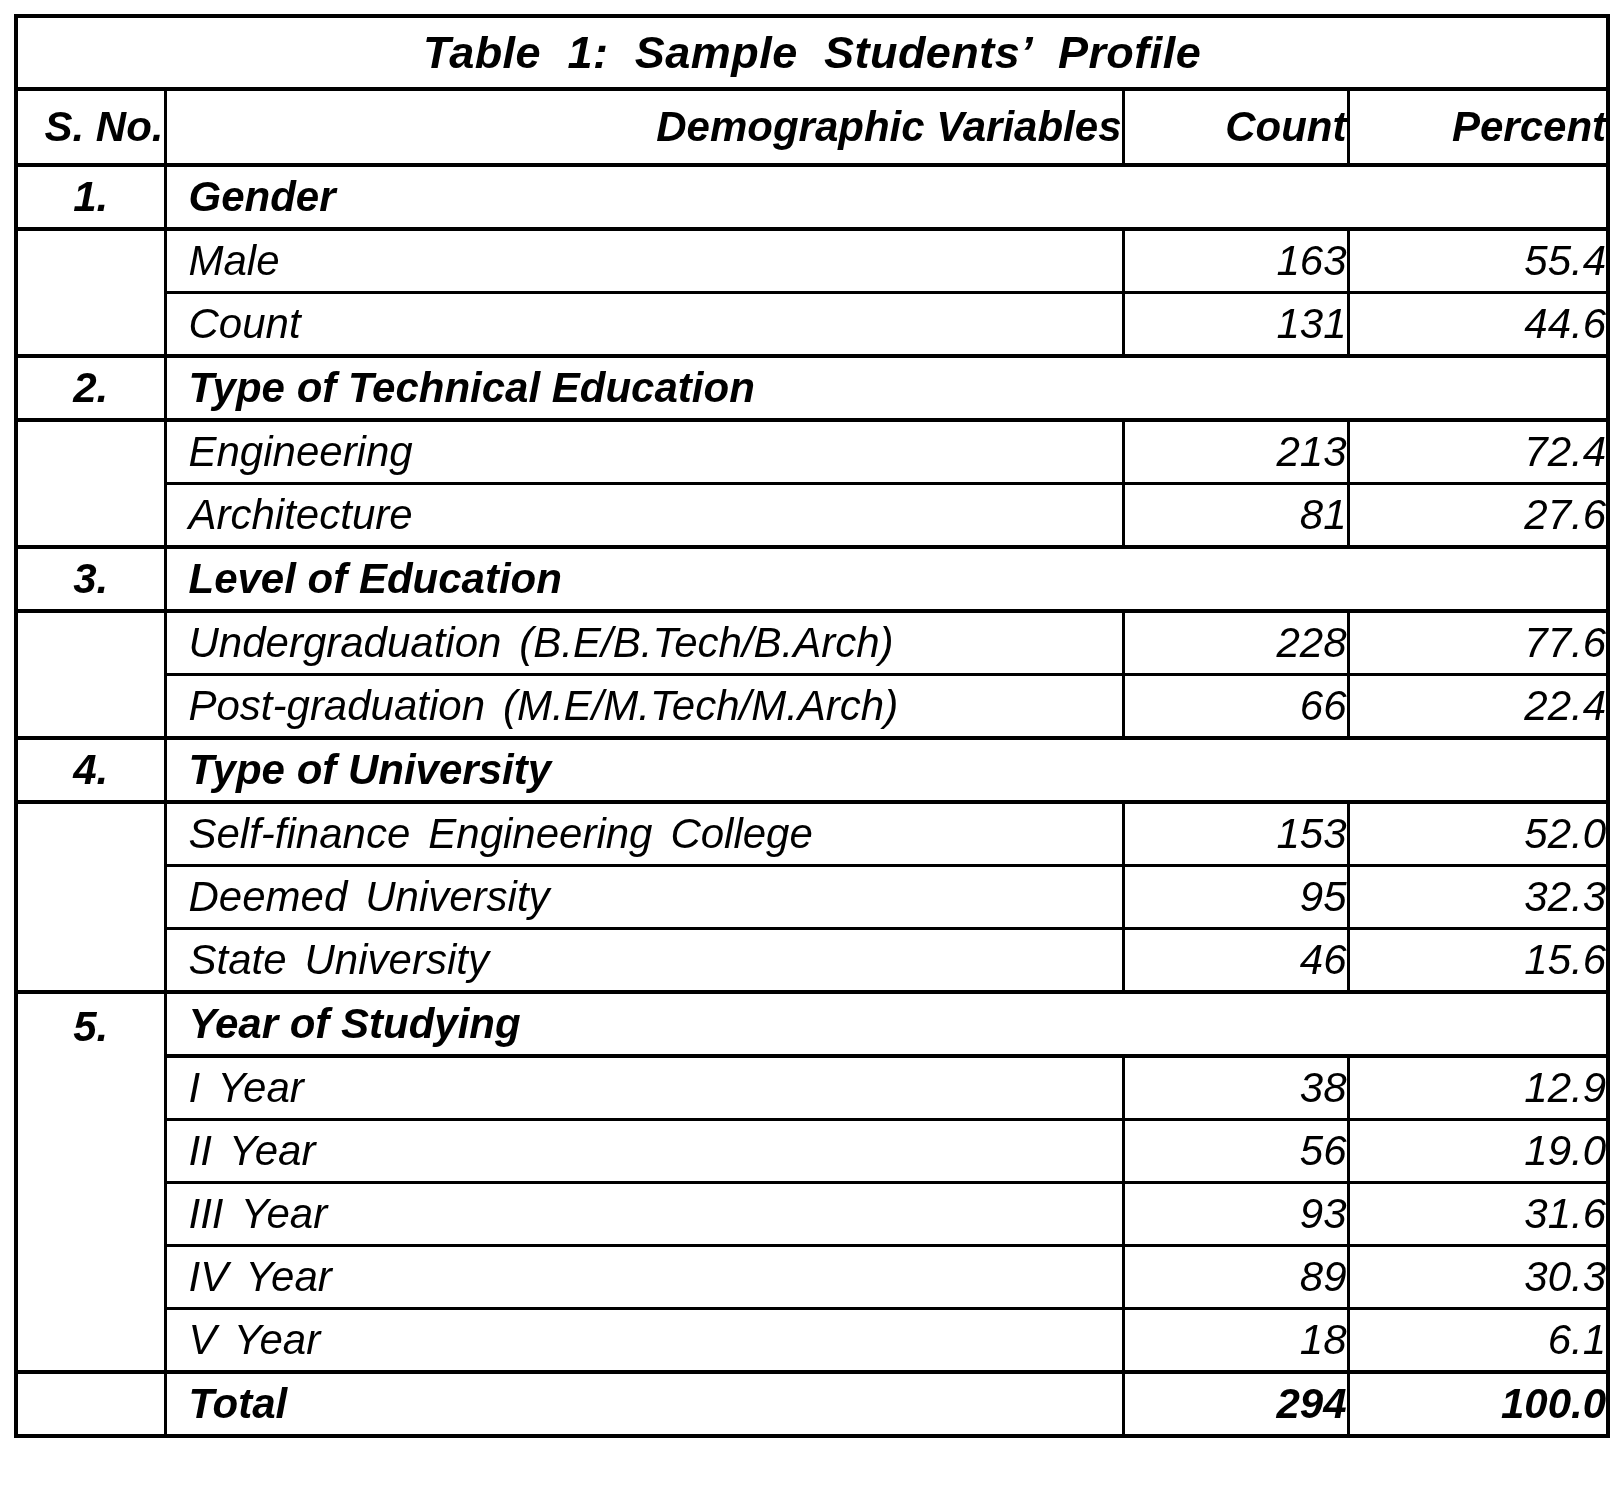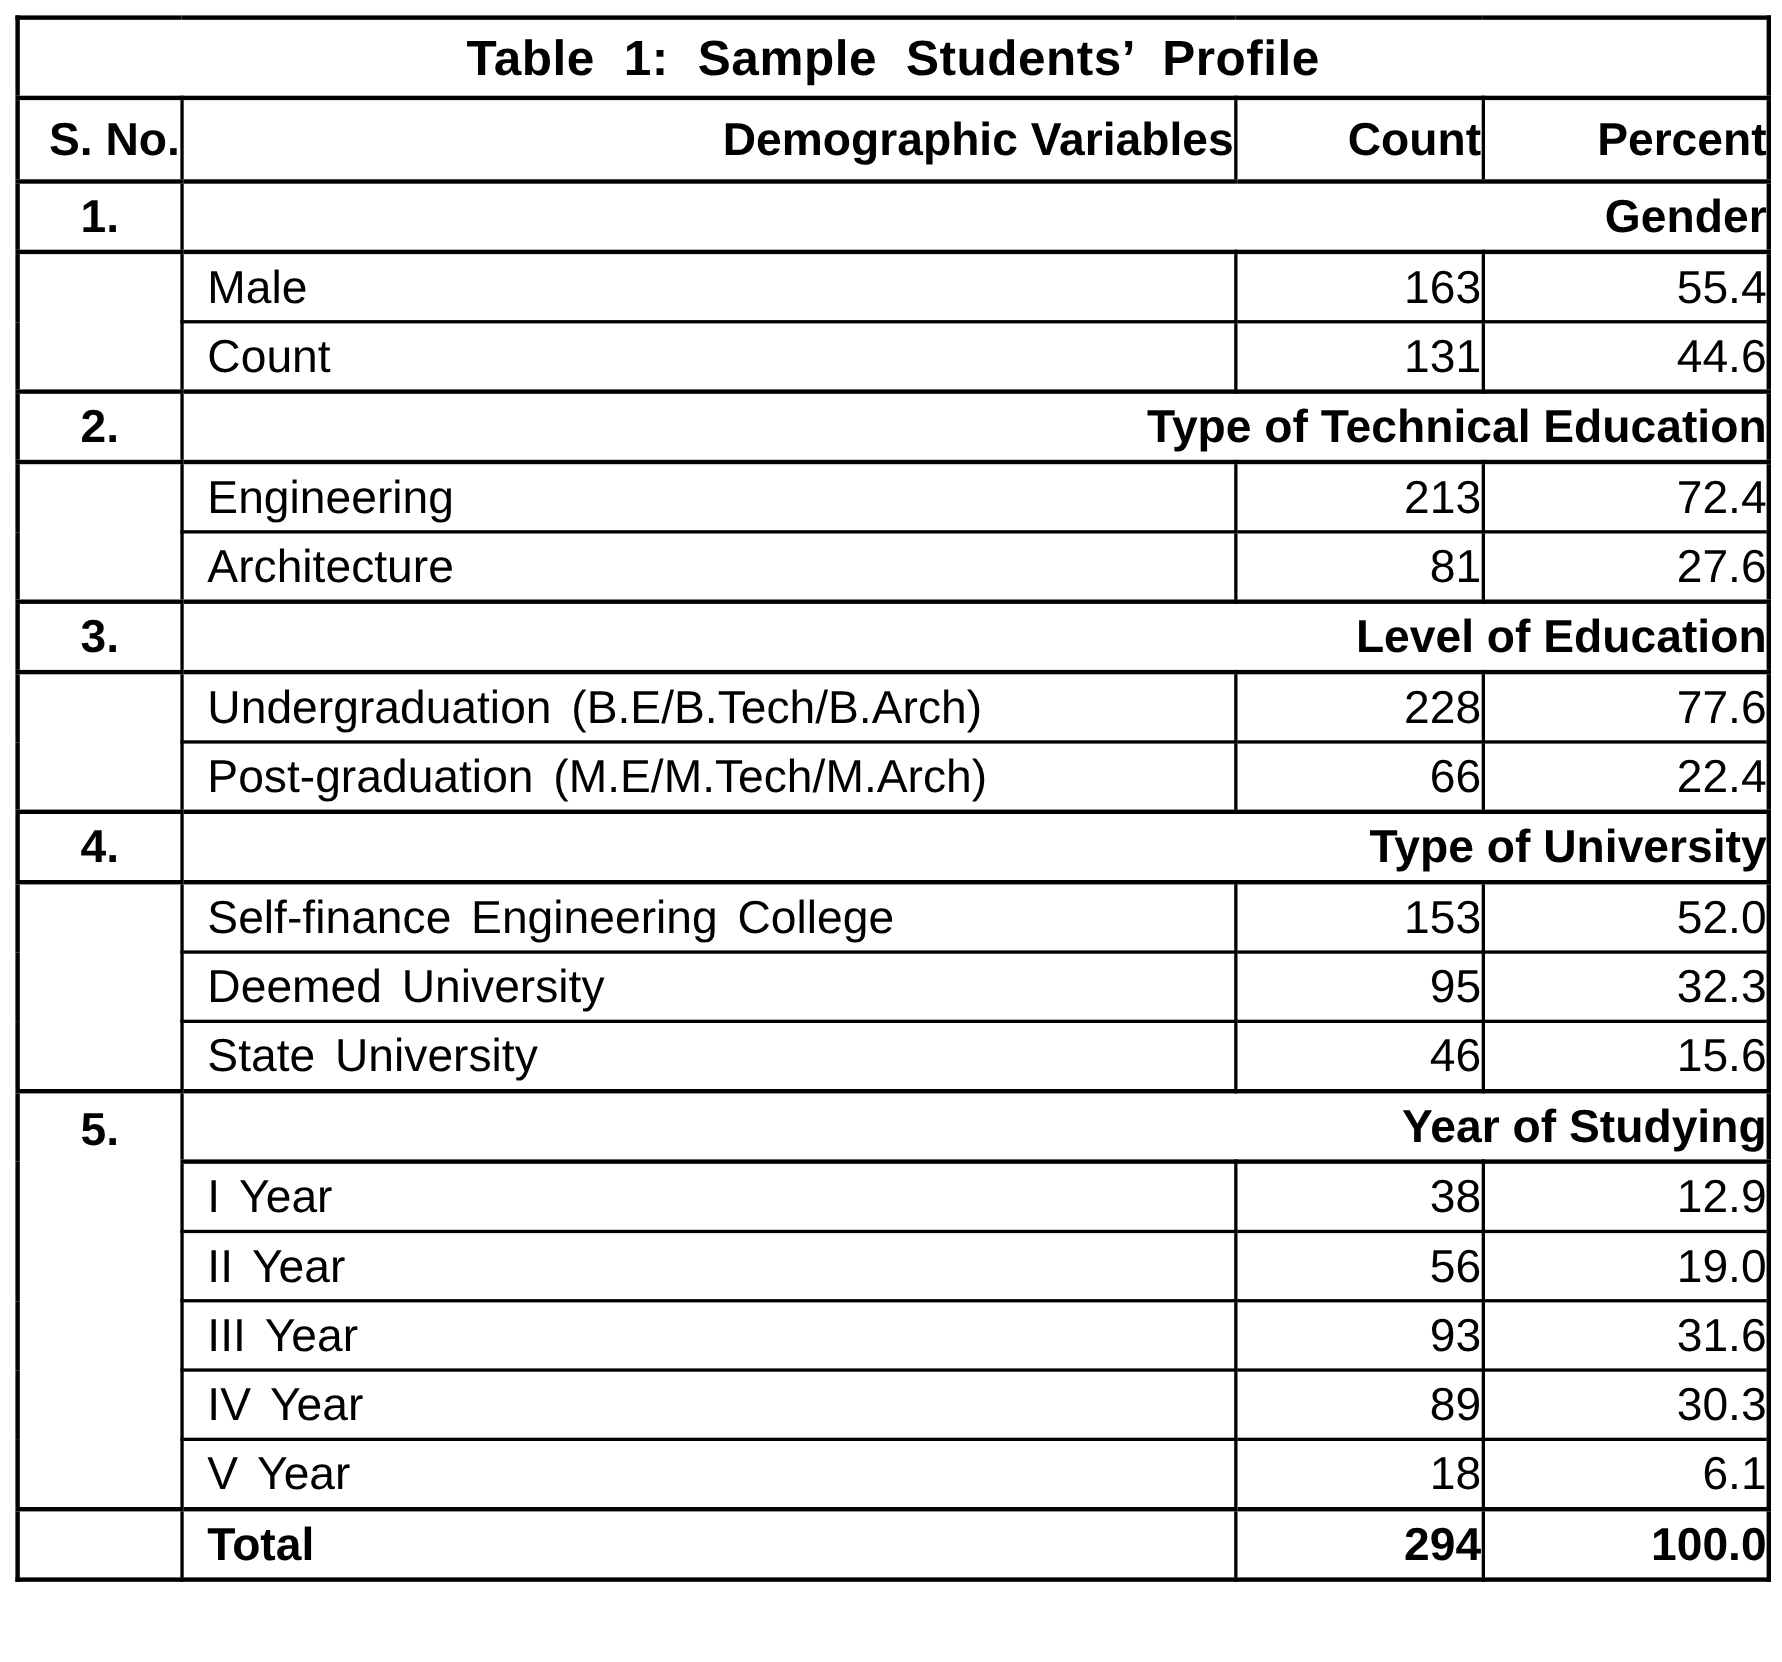--- a/index.html
+++ b/index.html
@@ -10,20 +10,21 @@
     height: 1511px;
     font-family: "Liberation Sans", "DejaVu Sans", sans-serif;
     color: #000000;
   }
   table.profile {
     border-collapse: collapse;
     table-layout: fixed;
     width: 1592px;
     margin: 14px 0 0 14px;
     border: 4px solid #000;
+    font-style: italic;
   }
   td {
     overflow: hidden;
     white-space: nowrap;
     font-size: 42px;
     line-height: 1.1;
     padding: 0;
   }
   
   tr.title-row td {
@@ -66,21 +67,21 @@
   td.sno-span {
     vertical-align: top;
     line-height: 66px;
   }
   td.spacer {
     border: none;
     border-right: 3px solid #000;
   }
   td.section-label {
     font-weight: bold;
-    text-align: right;
+    text-align: left;
     padding-left: 22px;
     border-left: 3px solid #8b5cf6;
   }
   td.var {
     text-align: left;
     padding-left: 22px;
     word-spacing: 0.15em;
   }
   td.num { text-align: right; }
 </style>

